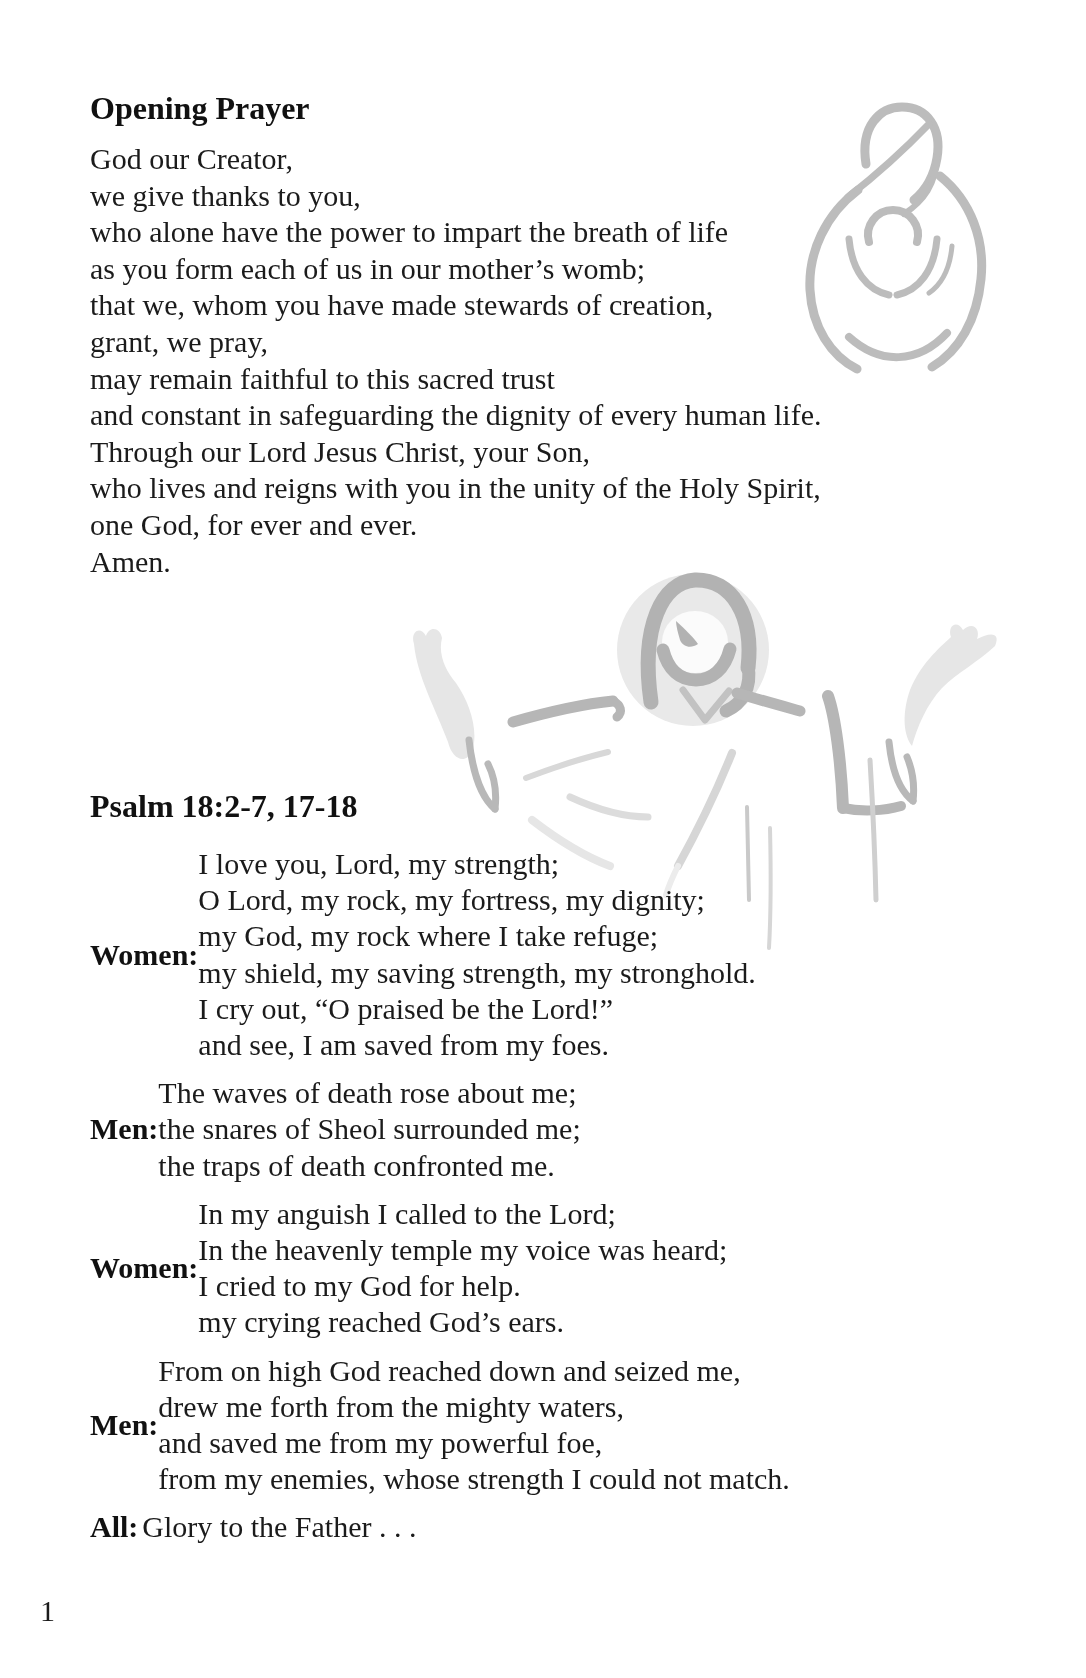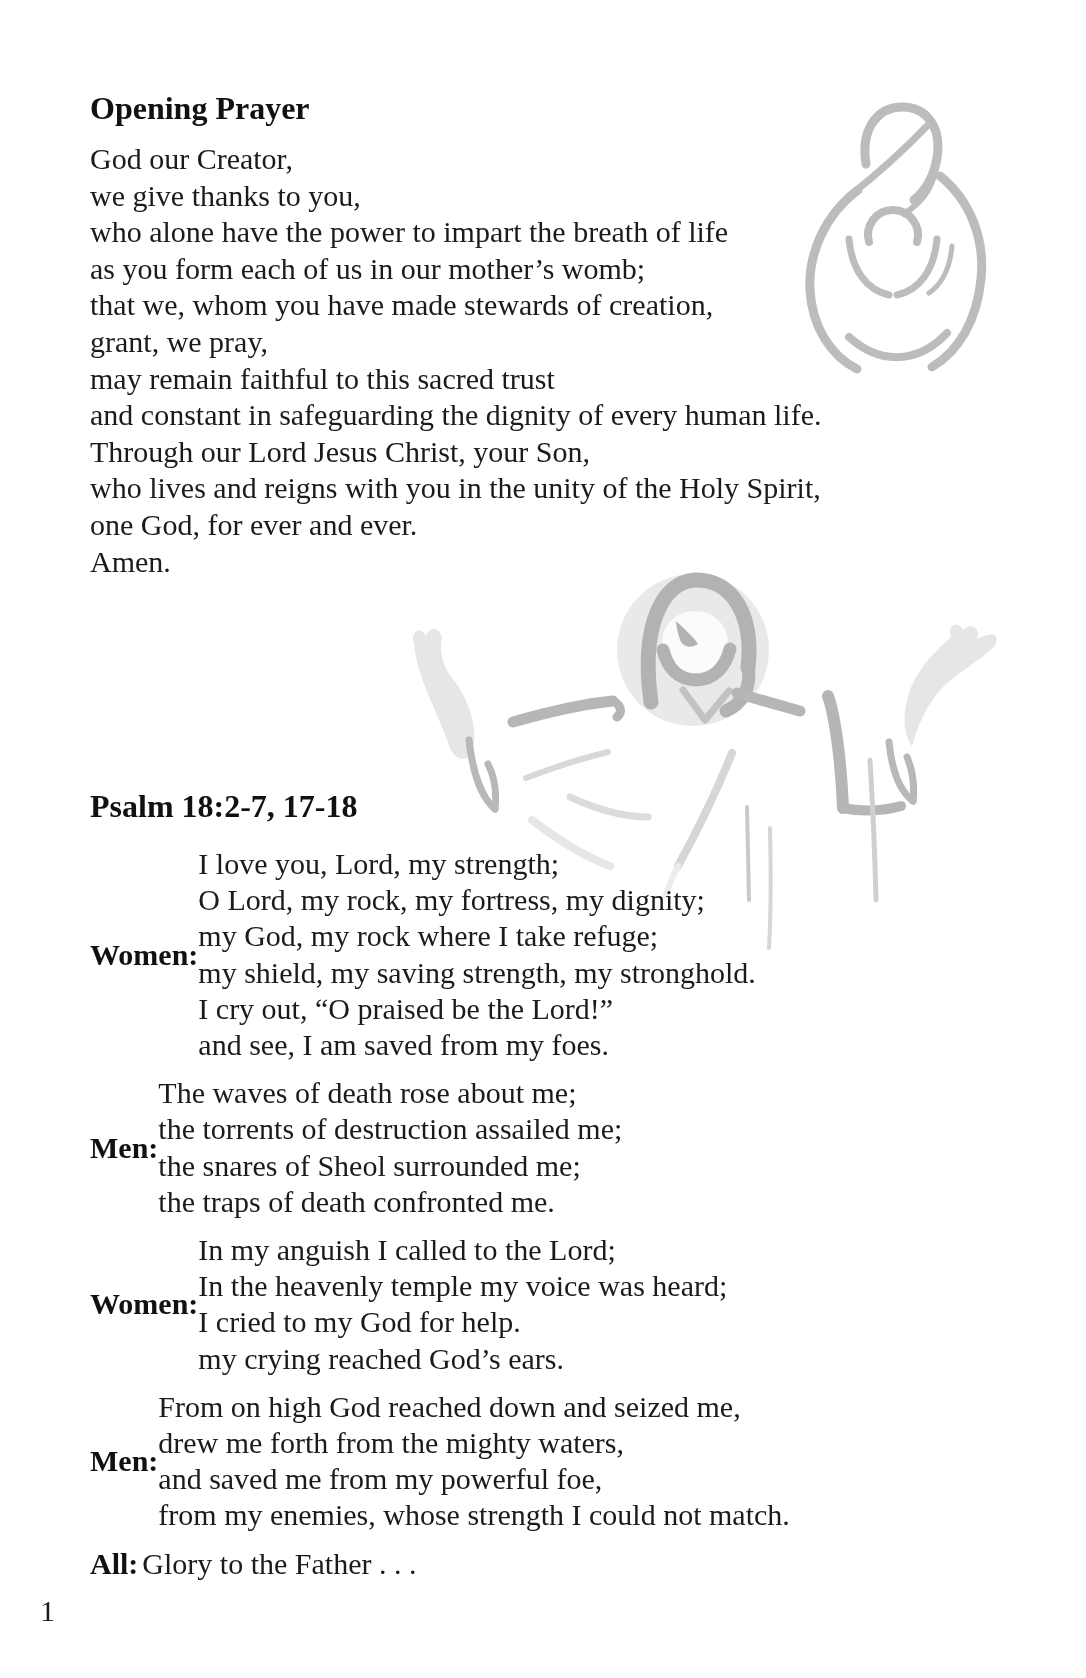--- a/index.html
+++ b/index.html
@@ -132,21 +132,20 @@
         <div class="pline">my shield, my saving strength, my stronghold.</div>
         <div class="pline">I cry out, “O praised be the Lord!”</div>
         <div class="pline">and see, I am saved from my foes.</div>
       </div>
     </div>
 
     <div class="stanza">
       <span class="speaker">Men:</span>
       <div class="lines">
         <div class="pline">The waves of death rose about me;</div>
-        <div class="pline">the torrents of destruction assailed me;</div>
         <div class="pline">the snares of Sheol surrounded me;</div>
         <div class="pline">the traps of death confronted me.</div>
       </div>
     </div>
 
     <div class="stanza">
       <span class="speaker">Women:</span>
       <div class="lines">
         <div class="pline">In my anguish I called to the Lord;</div>
         <div class="pline">In the heavenly temple my voice was heard;</div>

